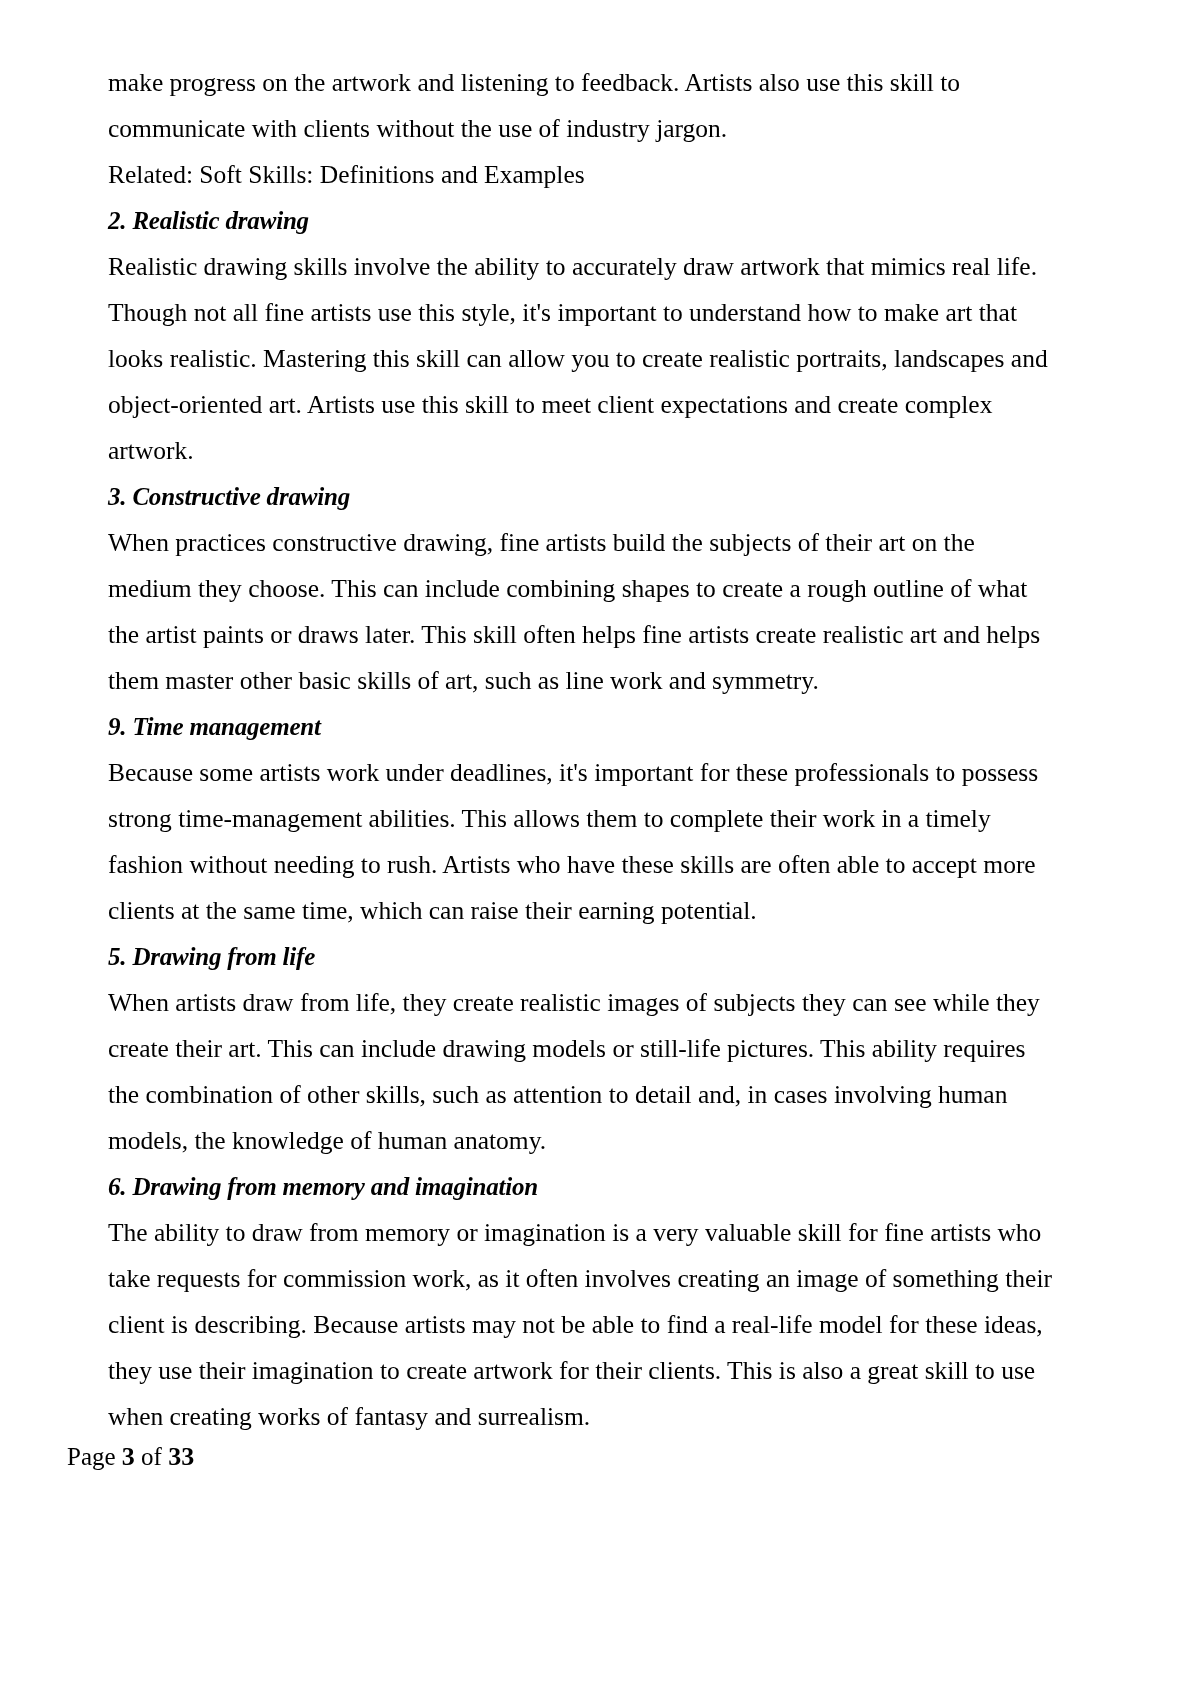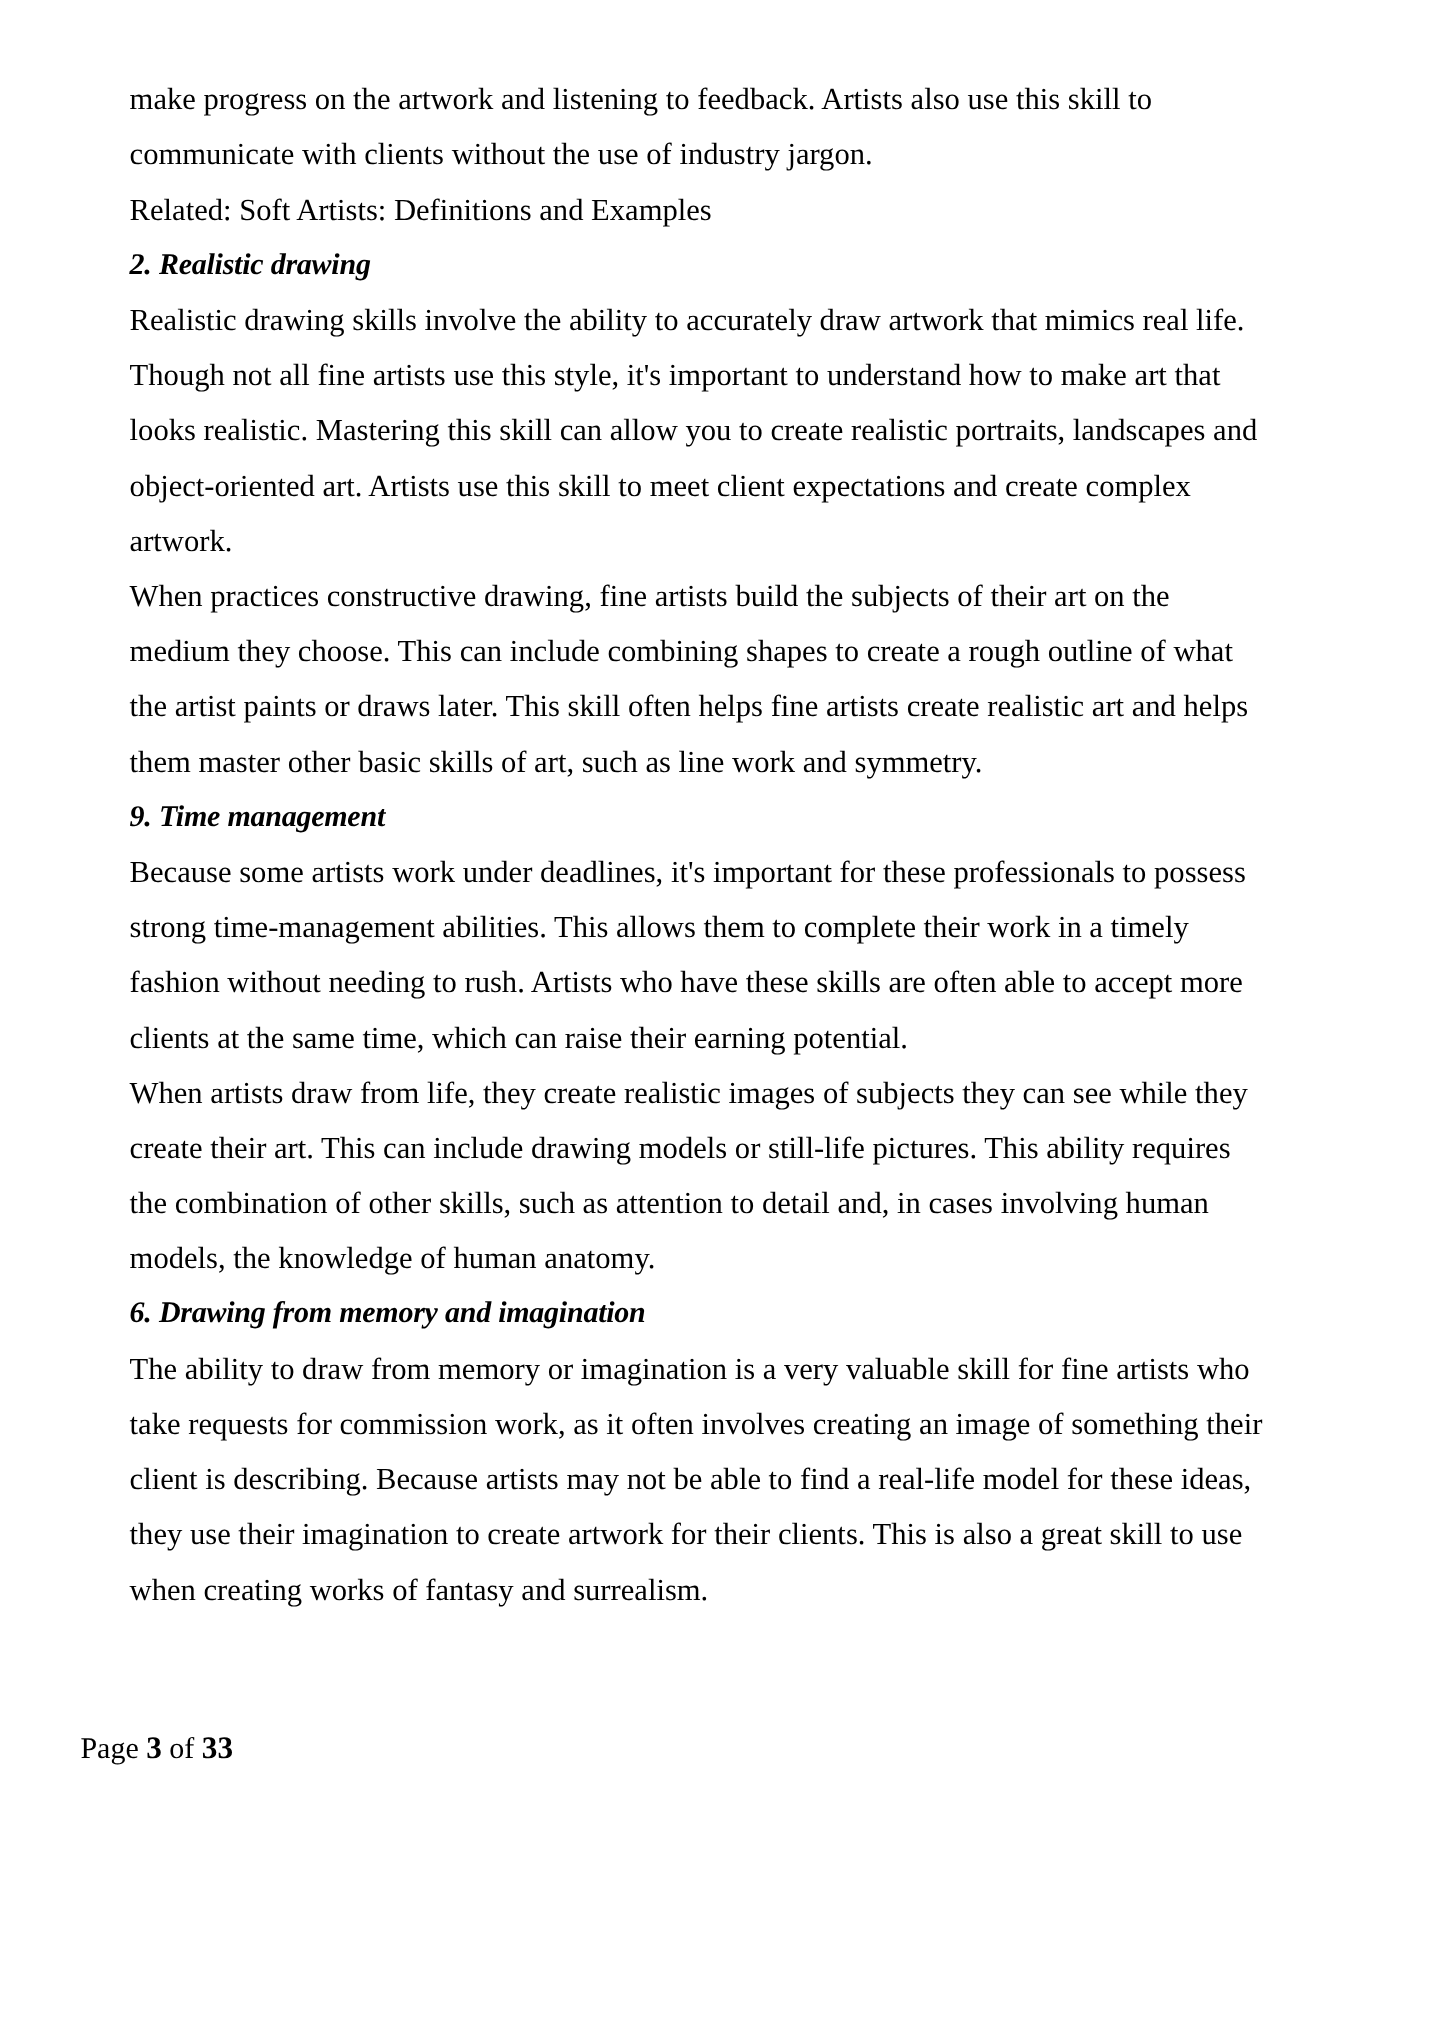--- a/index.html
+++ b/index.html
@@ -77,30 +77,32 @@
   }
 </style>
 </head>
 <body>
 
 <div class="page">
 
   <div class="body-area">
 
     <p class="para">make progress on the artwork and listening to feedback. Artists also use this skill to communicate with clients without the use of industry jargon.</p>
-    <p class="para">Related: Soft Artists: Definitions and Examples</p>
+    <p class="para">Related: Soft Skills: Definitions and Examples</p>
 
     <h3 class="heading">2. Realistic drawing</h3>
     <p class="para">Realistic drawing skills involve the ability to accurately draw artwork that mimics real life. Though not all fine artists use this style, it's important to understand how to make art that looks realistic. Mastering this skill can allow you to create realistic portraits, landscapes and object-oriented art. Artists use this skill to meet client expectations and create complex artwork.</p>
 
+    <h3 class="heading">3. Constructive drawing</h3>
     <p class="para">When practices constructive drawing, fine artists build the subjects of their art on the medium they choose. This can include combining shapes to create a rough outline of what the artist paints or draws later. This skill often helps fine artists create realistic art and helps them master other basic skills of art, such as line work and symmetry.</p>
 
     <h3 class="heading">9. Time management</h3>
     <p class="para">Because some artists work under deadlines, it's important for these professionals to possess strong time-management abilities. This allows them to complete their work in a timely fashion without needing to rush. Artists who have these skills are often able to accept more clients at the same time, which can raise their earning potential.</p>
 
+    <h3 class="heading">5. Drawing from life</h3>
     <p class="para">When artists draw from life, they create realistic images of subjects they can see while they create their art. This can include drawing models or still-life pictures. This ability requires the combination of other skills, such as attention to detail and, in cases involving human models, the knowledge of human anatomy.</p>
 
     <h3 class="heading">6. Drawing from memory and imagination</h3>
     <p class="para">The ability to draw from memory or imagination is a very valuable skill for fine artists who take requests for commission work, as it often involves creating an image of something their client is describing. Because artists may not be able to find a real-life model for these ideas, they use their imagination to create artwork for their clients. This is also a great skill to use when creating works of fantasy and surrealism.</p>
 
 
   </div>
 
   <div class="footer">
     <div class="page-num"><span>Page </span><b>3</b><span> of </span><b>33</b></div>

